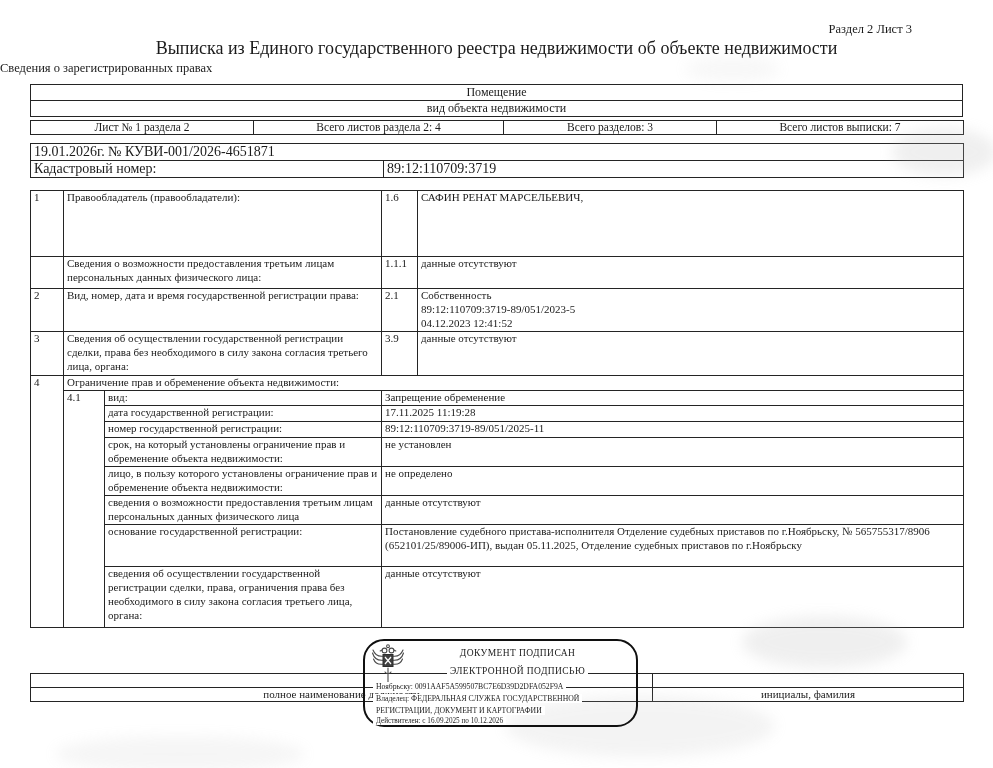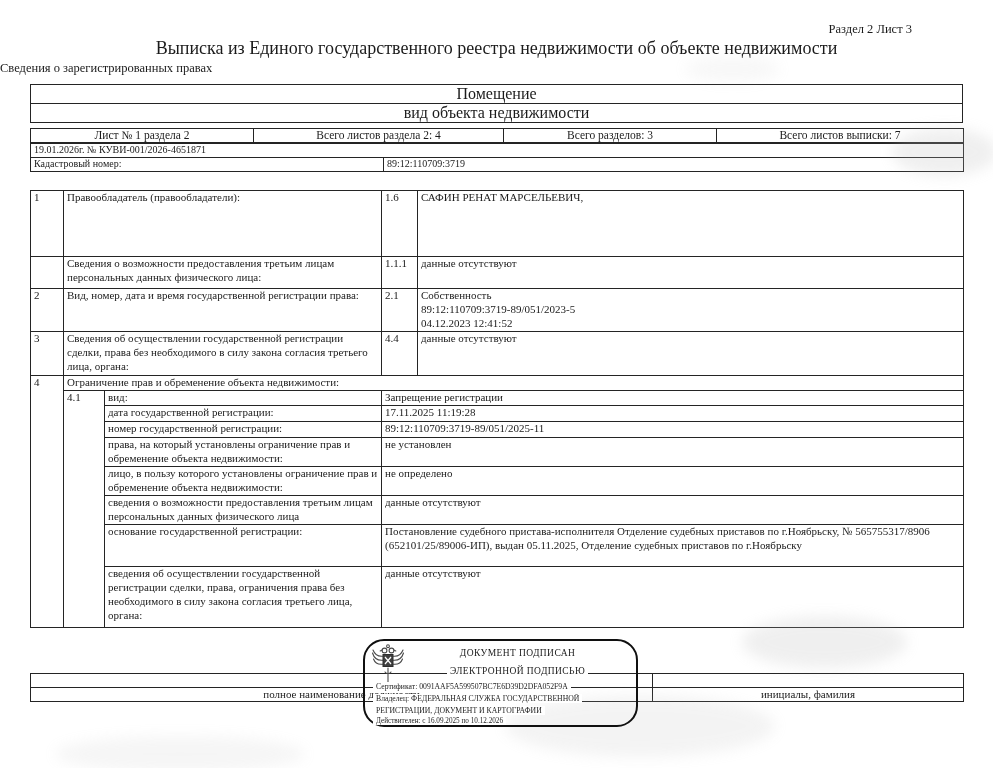--- a/index.html
+++ b/index.html
@@ -6,27 +6,27 @@
   .page{position:relative;width:993px;height:768px;background:#ffffff;overflow:hidden;
         font-family:"Liberation Serif","DejaVu Serif",serif;color:#1b1b1b;}
   .corner{position:absolute;top:22px;right:81px;font-size:12.5px;white-space:nowrap;}
   .title{position:absolute;top:38px;left:0;width:100%;text-align:center;font-size:18px;}
   .subtitle{position:absolute;top:61px;left:0;width:100%;text-align:left;font-size:12.5px;}
 
   table.tbl{position:absolute;border-collapse:collapse;table-layout:fixed;}
   table.tbl td{border:1.5px solid #242424;padding:0 3px;vertical-align:top;overflow:hidden;}
 
   .tblA{left:30px;top:84px;width:933px;}
-  .tblA td{text-align:center;font-size:16px;height:13px;padding:0;}
-
-  .tblB{left:30px;top:128px;width:933px;border-collapse:separate;border-spacing:0;border:1.2px solid #242424;}
+  .tblA td{text-align:center;font-size:12px;height:13px;padding:0;}
+
+  .tblB{left:30px;top:120px;width:933px;border-collapse:separate;border-spacing:0;border:1.2px solid #242424;}
   .tblB td{border:1.2px solid #242424;text-align:center;font-size:11.5px;height:13px;}
 
   .tblC{left:30px;top:143px;width:933px;}
-  .tblC td{font-size:10px;height:13px;padding:0 4px;}
+  .tblC td{font-size:14px;height:13px;padding:0 4px;}
 
   .main{left:30px;top:190px;width:933px;}
   .main td{font-size:11px;line-height:1.27;padding:1px 3px;}
   .h66{height:66px}.h32{height:32px}.h43{height:43px}.h44{height:44px}
   .h15{height:15px}.h16{height:16px}.h28{height:28px}.h42{height:42px}.h61{height:61px}
 
   .sig{left:30px;top:673px;width:933px;border-collapse:separate;border-spacing:0;border:1.2px solid #242424;}
   .sig td{border:1.2px solid #242424;height:13px;font-size:11px;text-align:center;vertical-align:middle;}
 
   .stamp{position:absolute;left:363px;top:639px;width:271px;height:84px;
@@ -118,42 +118,42 @@
         <td>2.1</td>
         <td>
           <div>Собственность</div>
           <div>89:12:110709:3719-89/051/2023-5</div>
           <div>04.12.2023 12:41:52</div>
         </td>
       </tr>
       <tr class="h44">
         <td>3</td>
         <td colspan="2">Сведения об осуществлении государственной регистрации сделки, права без необходимого в силу закона согласия третьего лица, органа:</td>
-        <td>4.4</td>
+        <td>3.9</td>
         <td>данные отсутствуют</td>
       </tr>
       <tr class="h15">
         <td rowspan="9">4</td>
         <td colspan="4">Ограничение прав и обременение объекта недвижимости:</td>
       </tr>
       <tr class="h15">
         <td rowspan="8">4.1</td>
         <td>вид:</td>
-        <td colspan="2">Запрещение регистрации</td>
+        <td colspan="2">Запрещение обременение</td>
       </tr>
       <tr class="h16">
         <td>дата государственной регистрации:</td>
         <td colspan="2">17.11.2025 11:19:28</td>
       </tr>
       <tr class="h16">
         <td>номер государственной регистрации:</td>
         <td colspan="2">89:12:110709:3719-89/051/2025-11</td>
       </tr>
       <tr class="h28">
-        <td>права, на который установлены ограничение прав и обременение объекта недвижимости:</td>
+        <td>срок, на который установлены ограничение прав и обременение объекта недвижимости:</td>
         <td colspan="2">не установлен</td>
       </tr>
       <tr class="h28">
         <td>лицо, в пользу которого установлены ограничение прав и обременение объекта недвижимости:</td>
         <td colspan="2">не определено</td>
       </tr>
       <tr class="h28">
         <td>сведения о возможности предоставления третьим лицам персональных данных физического лица</td>
         <td colspan="2">данные отсутствуют</td>
       </tr>
@@ -202,21 +202,21 @@
         <path d="M17 24 L17 39"></path>
         <path d="M14 28 C15 30 19 30 20 28"></path>
       </g>
       <g>
         <rect x="12" y="10.5" width="10" height="12" fill="#3f3f3f" stroke="#2c2c2c" stroke-width="1"></rect>
         <path d="M14 13 L20 20 M20 13 L14 20" stroke="#ffffff" stroke-width="1.2" fill="none"></path>
       </g>
     </svg>
     <div class="tline" style="top:7px"><span class="wbg">ДОКУМЕНТ ПОДПИСАН</span></div>
     <div class="tline" style="top:25px"><span class="wbg">ЭЛЕКТРОННОЙ ПОДПИСЬЮ</span></div>
-    <div class="meta" style="top:41px"><span class="wbg">Сертификат: 0091AAF5A599507BC7E6D39D2DFA052F9A</span></div>
+    <div class="meta" style="top:41px"><span class="wbg">Ноябрьску: 0091AAF5A599507BC7E6D39D2DFA052F9A</span></div>
     <div class="meta" style="top:53px"><span class="wbg">Владелец: ФЕДЕРАЛЬНАЯ СЛУЖБА ГОСУДАРСТВЕННОЙ</span></div>
     <div class="meta" style="top:65px"><span class="wbg">РЕГИСТРАЦИИ, ДОКУМЕНТ И КАРТОГРАФИИ</span></div>
     <div class="meta" style="top:76px;font-size:7.2px"><span class="wbg">Действителен: с 16.09.2025 по 10.12.2026</span></div>
   </div>
 
   <div class="sm" style="left:892px;top:128px;width:105px;height:48px;opacity:.22"></div>
   <div class="sm" style="left:742px;top:616px;width:165px;height:52px;opacity:.22"></div>
   <div class="sm" style="left:505px;top:695px;width:270px;height:62px;opacity:.16"></div>
   <div class="sm" style="left:55px;top:736px;width:250px;height:36px;opacity:.13"></div>
   <div class="sm" style="left:685px;top:56px;width:95px;height:26px;opacity:.10"></div>

